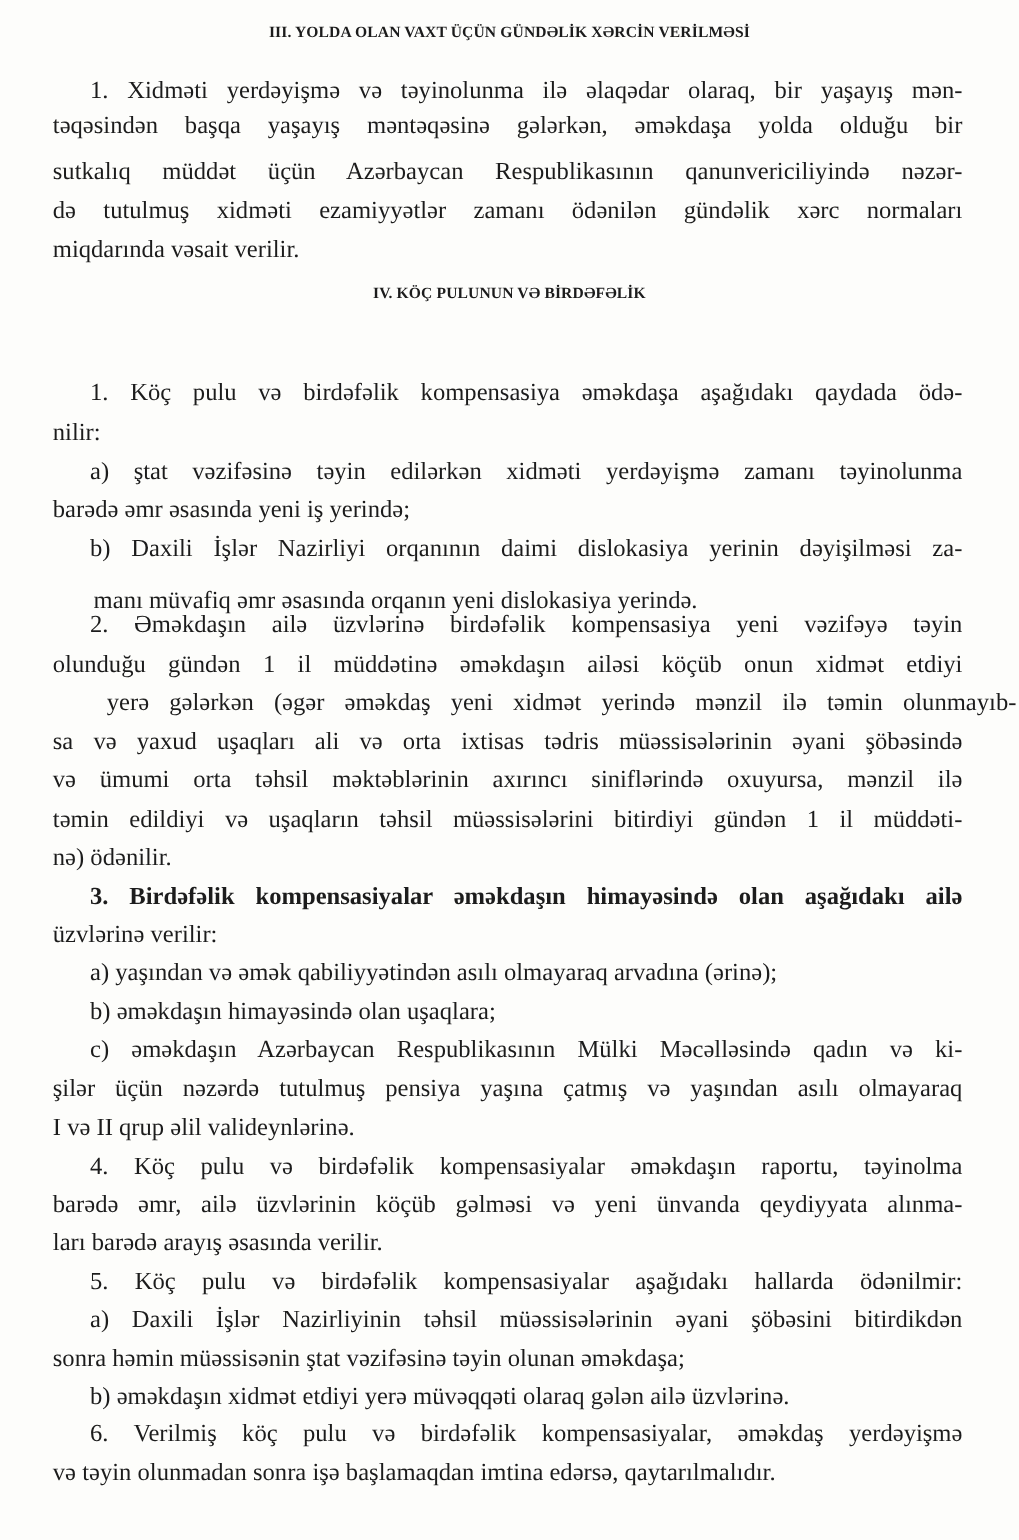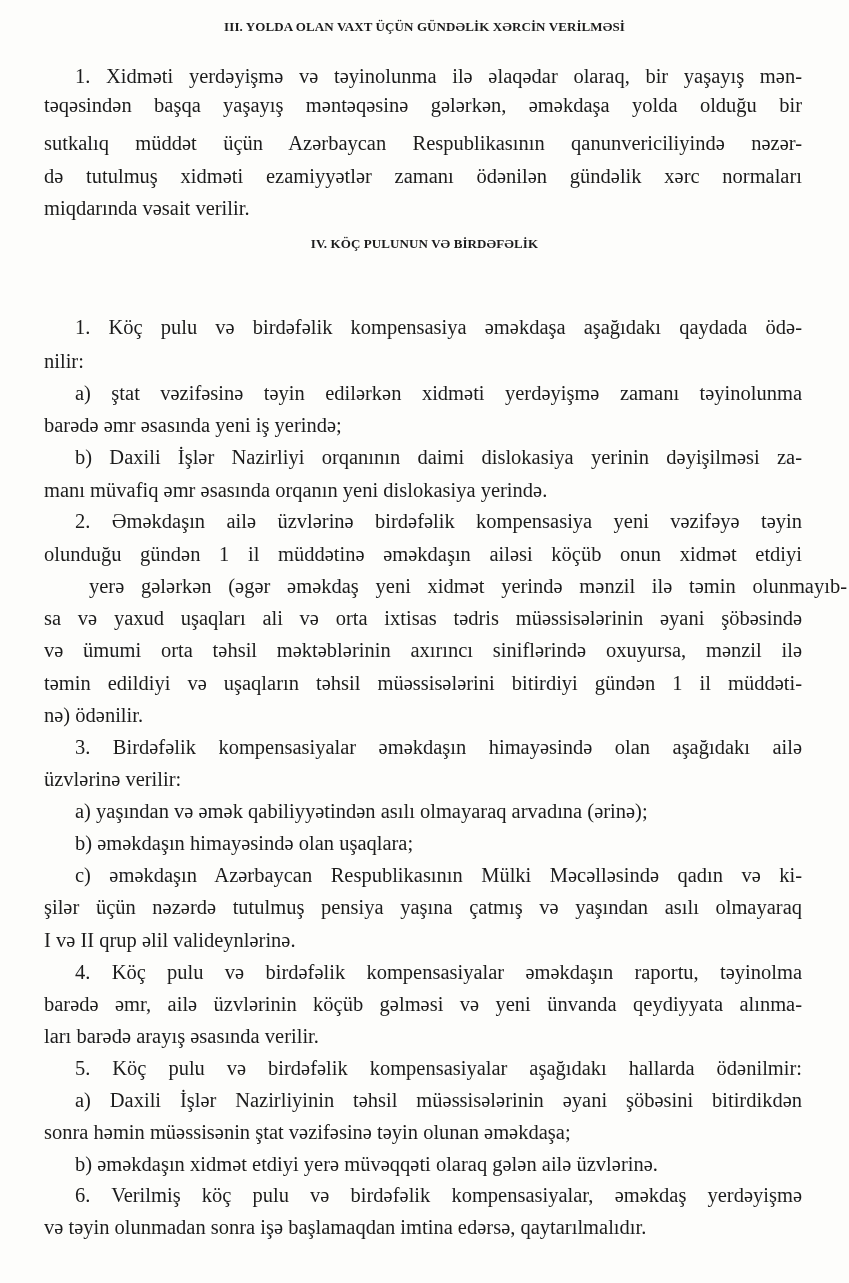--- a/index.html
+++ b/index.html
@@ -52,35 +52,35 @@
   </div>
 
   <div class="heading" style="top:236px;">IV. KÖÇ PULUNUN VƏ BİRDƏFƏLİK</div>
 
   <div>
     <div class="line ind" style="top:315px;">1. Köç pulu və birdəfəlik kompensasiya əməkdaşa aşağıdakı qaydada ödə-</div>
     <div class="line full last" style="top:349px;">nilir:</div>
     <div class="line ind" style="top:381px;">a) ştat vəzifəsinə təyin edilərkən xidməti yerdəyişmə zamanı təyinolunma</div>
     <div class="line full last" style="top:413px;">barədə əmr əsasında yeni iş yerində;</div>
     <div class="line ind" style="top:445px;">b) Daxili İşlər Nazirliyi orqanının daimi dislokasiya yerinin dəyişilməsi za-</div>
-    <div class="line full last" style="top:478px;">manı müvafiq əmr əsasında orqanın yeni dislokasiya yerində.</div>
+    <div class="line full last" style="top:489px;margin-left:34px;">manı müvafiq əmr əsasında orqanın yeni dislokasiya yerində.</div>
   </div>
 
   <div>
     <div class="line ind" style="top:509px;">2. Əməkdaşın ailə üzvlərinə birdəfəlik kompensasiya yeni vəzifəyə təyin</div>
     <div class="line full" style="top:542px;">olunduğu gündən 1 il müddətinə əməkdaşın ailəsi köçüb onun xidmət etdiyi</div>
     <div class="line full" style="top:574px;margin-left:45px;">yerə gələrkən (əgər əməkdaş yeni xidmət yerində mənzil ilə təmin olunmayıb-</div>
     <div class="line full" style="top:606px;">sa və yaxud uşaqları ali və orta ixtisas tədris müəssisələrinin əyani şöbəsində</div>
     <div class="line full" style="top:638px;">və ümumi orta təhsil məktəblərinin axırıncı siniflərində oxuyursa, mənzil ilə</div>
     <div class="line full" style="top:671px;">təmin edildiyi və uşaqların təhsil müəssisələrini bitirdiyi gündən 1 il müddəti-</div>
     <div class="line full last" style="top:703px;">nə) ödənilir.</div>
   </div>
 
   <div>
-    <div class="line ind" style="top:735px;">3. Birdəfəlik kompensasiyalar əməkdaşın himayəsində olan aşağıdakı ailə</div>
+    <div class="line ind" style="top:735px;font-weight:bold;">3. Birdəfəlik kompensasiyalar əməkdaşın himayəsində olan aşağıdakı ailə</div>
     <div class="line full last" style="top:767px;">üzvlərinə verilir:</div>
     <div class="line ind last" style="top:799px;">a) yaşından və əmək qabiliyyətindən asılı olmayaraq arvadına (ərinə);</div>
     <div class="line ind last" style="top:831px;">b) əməkdaşın himayəsində olan uşaqlara;</div>
     <div class="line ind" style="top:863px;">c) əməkdaşın Azərbaycan Respublikasının Mülki Məcəlləsində qadın və ki-</div>
     <div class="line full" style="top:895px;">şilər üçün nəzərdə tutulmuş pensiya yaşına çatmış və yaşından asılı olmayaraq</div>
     <div class="line full last" style="top:928px;">I və II qrup əlil valideynlərinə.</div>
   </div>
 
   <div>
     <div class="line ind" style="top:960px;">4. Köç pulu və birdəfəlik kompensasiyalar əməkdaşın raportu, təyinolma</div>

